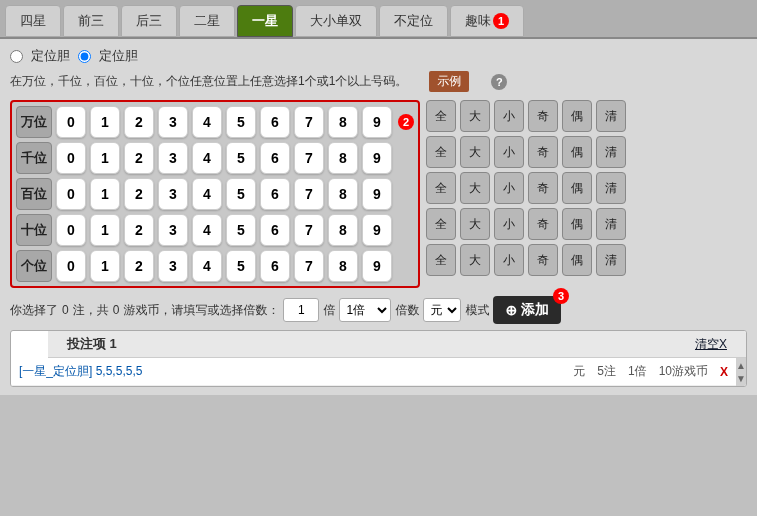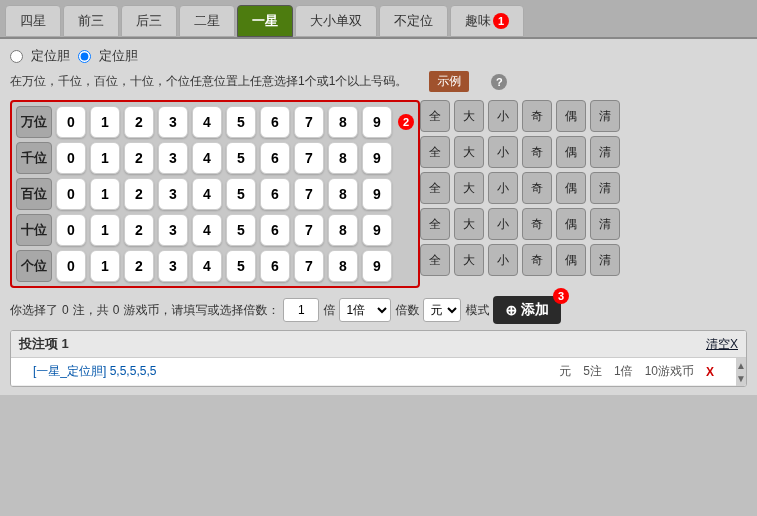--- a/index.html
+++ b/index.html
@@ -100,20 +100,21 @@
       background: #888;
       color: white;
       font-size: 11px;
       font-weight: bold;
       cursor: pointer;
     }
 
     
     .grid-area {
       display: flex;
+      gap: 6px;
     }
 
     
     .left-section {
       border: 2px solid #cc0000;
       border-radius: 4px;
       padding: 4px;
       background: #c8c8c8;
     }
     .digit-row {
@@ -256,39 +257,40 @@
       margin-top: 6px;
       border: 1px solid #aaa;
       border-radius: 3px;
       overflow: hidden;
     }
     .bet-header {
       display: flex;
       align-items: center;
       justify-content: space-between;
       background: #e8e8e8;
-      padding: 4px 8px;
+      padding: 4px 19px;
       border-bottom: 1px solid #ccc;
       font-size: 13px;
+      margin-left: 37px;
     }
     .bet-header-left {
       font-weight: bold;
       color: #333;
     }
     .clear-btn {
       color: #0f172a;
       cursor: pointer;
       font-size: 12px;
       text-decoration: underline;
     }
     .bet-row {
       display: flex;
       align-items: center;
       justify-content: space-between;
-      padding: 5px 22px;
+      padding: 5px 8px;
       font-size: 12px;
       color: #333;
       border-bottom: 1px solid #eee;
     }
     .bet-row-label {
       color: #0055aa;
       font-size: 12px;
     }
     .bet-row-info {
       display: flex;

